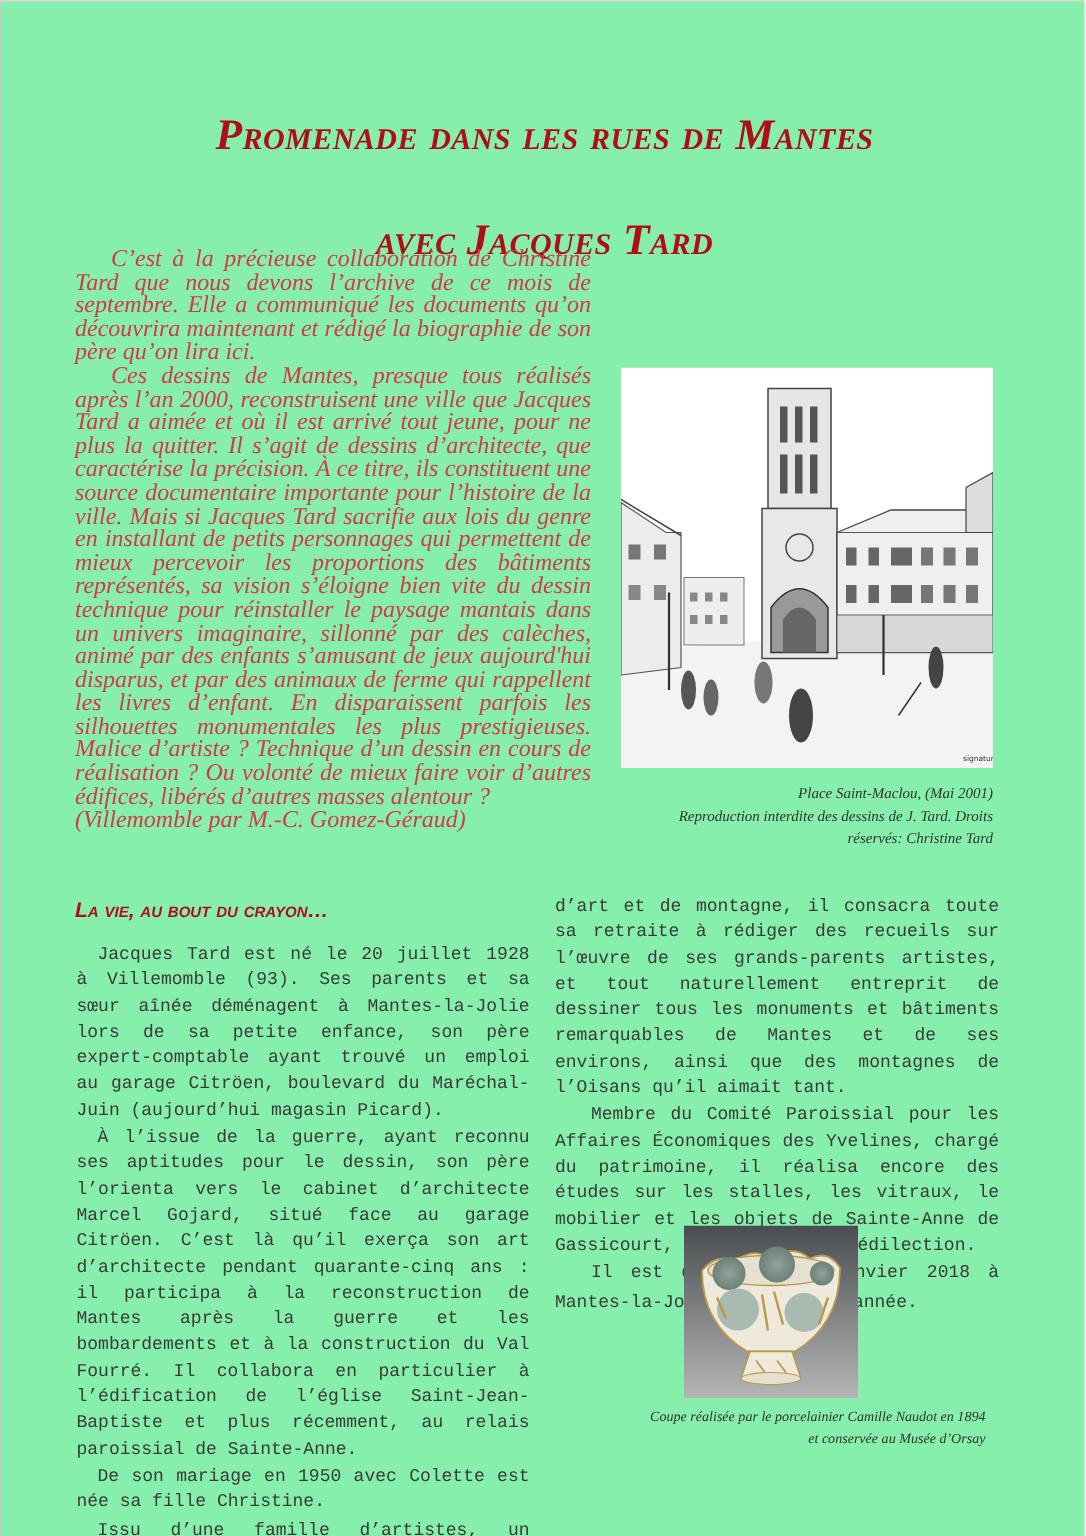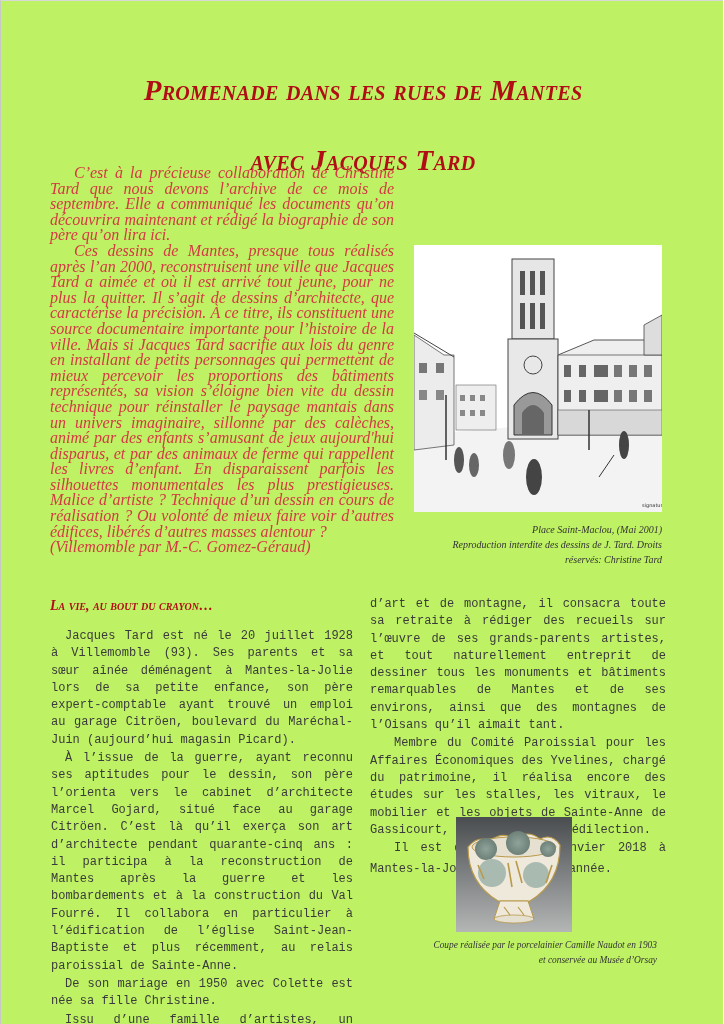--- a/index.html
+++ b/index.html
@@ -1,27 +1,27 @@
 <!DOCTYPE html>
 <html><head>
 <meta charset="utf-8">
 <style>
   html, body { margin: 0; padding: 0; background: #ffffff; }
   body { width: 724px; height: 1024px; position: relative; overflow: hidden; font-family: "DejaVu Serif", serif; }
-  .page { position: absolute; left: 0; top: 0; width: 723px; height: 1024px; border-left: 1px solid #c8c8c8; border-top: 1px solid #d8d8d8; box-sizing: border-box; background: #bef264; }
+  .page { position: absolute; left: 0; top: 0; width: 723px; height: 1024px; border-left: 1px solid #c8c8c8; border-top: 1px solid #d8d8d8; box-sizing: border-box; background: #86efac; }
   .title { position: absolute; left: 0; width: 724px; text-align: center; color: #b00d16; font-family: "Liberation Serif", serif; font-weight: bold; font-style: italic; font-variant: small-caps; font-size: 29px; letter-spacing: 0.3px; line-height: 34px; }
   .title.l1 { top: 72px; }
   .title.l2 { top: 115px; margin-top: 27px; }
   .intro { position: absolute; left: 49px; top: 164px; width: 344px; color: #d33a43; font-family: "Liberation Serif", serif; font-style: italic; font-size: 16px; line-height: 15.6px; text-align: justify; }
   .intro p { margin: 0; text-indent: 24px; }
   .intro p.noindent { text-indent: 0; }
   .fig1 { position: absolute; left: 413px; top: 244px; width: 248px; height: 267px; }
   .cap { position: absolute; color: #333; font-family: "Liberation Serif", serif; font-style: italic; font-size: 10px; line-height: 15px; text-align: right; }
   .cap1 { left: 413px; top: 521px; width: 248px; }
-  .section-head { position: absolute; left: 49px; top: 597px; color: #b00d16; font-family: Liberation Serif, serif; font-weight: bold; font-style: italic; font-variant: small-caps; font-size: 14px; }
+  .section-head { position: absolute; left: 49px; top: 597px; color: #b00d16; font-family: Liberation Sans, sans-serif; font-weight: bold; font-style: italic; font-variant: small-caps; font-size: 14px; }
   .col { position: absolute; color: #3a3a3a; font-family: "DejaVu Serif", serif; font-size: 12px; line-height: 17.3px; text-align: justify; hyphens: manual; }
   .col p { margin: 1px; text-indent: 14px; font-family: Liberation Mono, monospace; }
   .col p.noindent { text-indent: 0; }
   .col-left { left: 49px; top: 626px; width: 304px; }
   .col-right { left: 368px; top: 594px; width: 298px; }
   .col-right p.ind { text-indent: 24px; }
   .fig2 { position: absolute; left: 455px; top: 816px; width: 116px; height: 115px; }
   .cap2 { left: 380px; top: 937px; width: 276px; font-size: 9.4px; line-height: 15px; }
   sup { font-size: 7px; }
 </style>
@@ -141,17 +141,17 @@
     <circle cx="36" cy="56" r="14" fill="#a9bab0"></circle>
     <circle cx="80" cy="58" r="13" fill="#a9bab0"></circle>
     <path d="M52 46 L56 70 M60 44 L66 66 M22 48 L28 62 M96 48 L90 66" stroke="#b99a4b" stroke-width="1.6"></path>
 
     <path d="M44 84 L72 84 L78 102 L38 102 Z" fill="#efe9dc" stroke="#b99a4b" stroke-width="1"></path>
     <ellipse cx="58" cy="102" rx="20" ry="4" fill="#e6e0d1" stroke="#b99a4b" stroke-width="0.8"></ellipse>
     <path d="M48 90 L54 98 M62 90 L68 98" stroke="#b99a4b" stroke-width="1.2"></path>
   </svg>
 
   <div class="cap cap2">
-    <div>Coupe réalisée par le porcelainier Camille Naudot en 1903</div>
+    <div>Coupe réalisée par le porcelainier Camille Naudot en 1894</div>
     <div>et conservée au Musée d’Orsay</div>
   </div>
 
 </div>
 
 </body></html>

